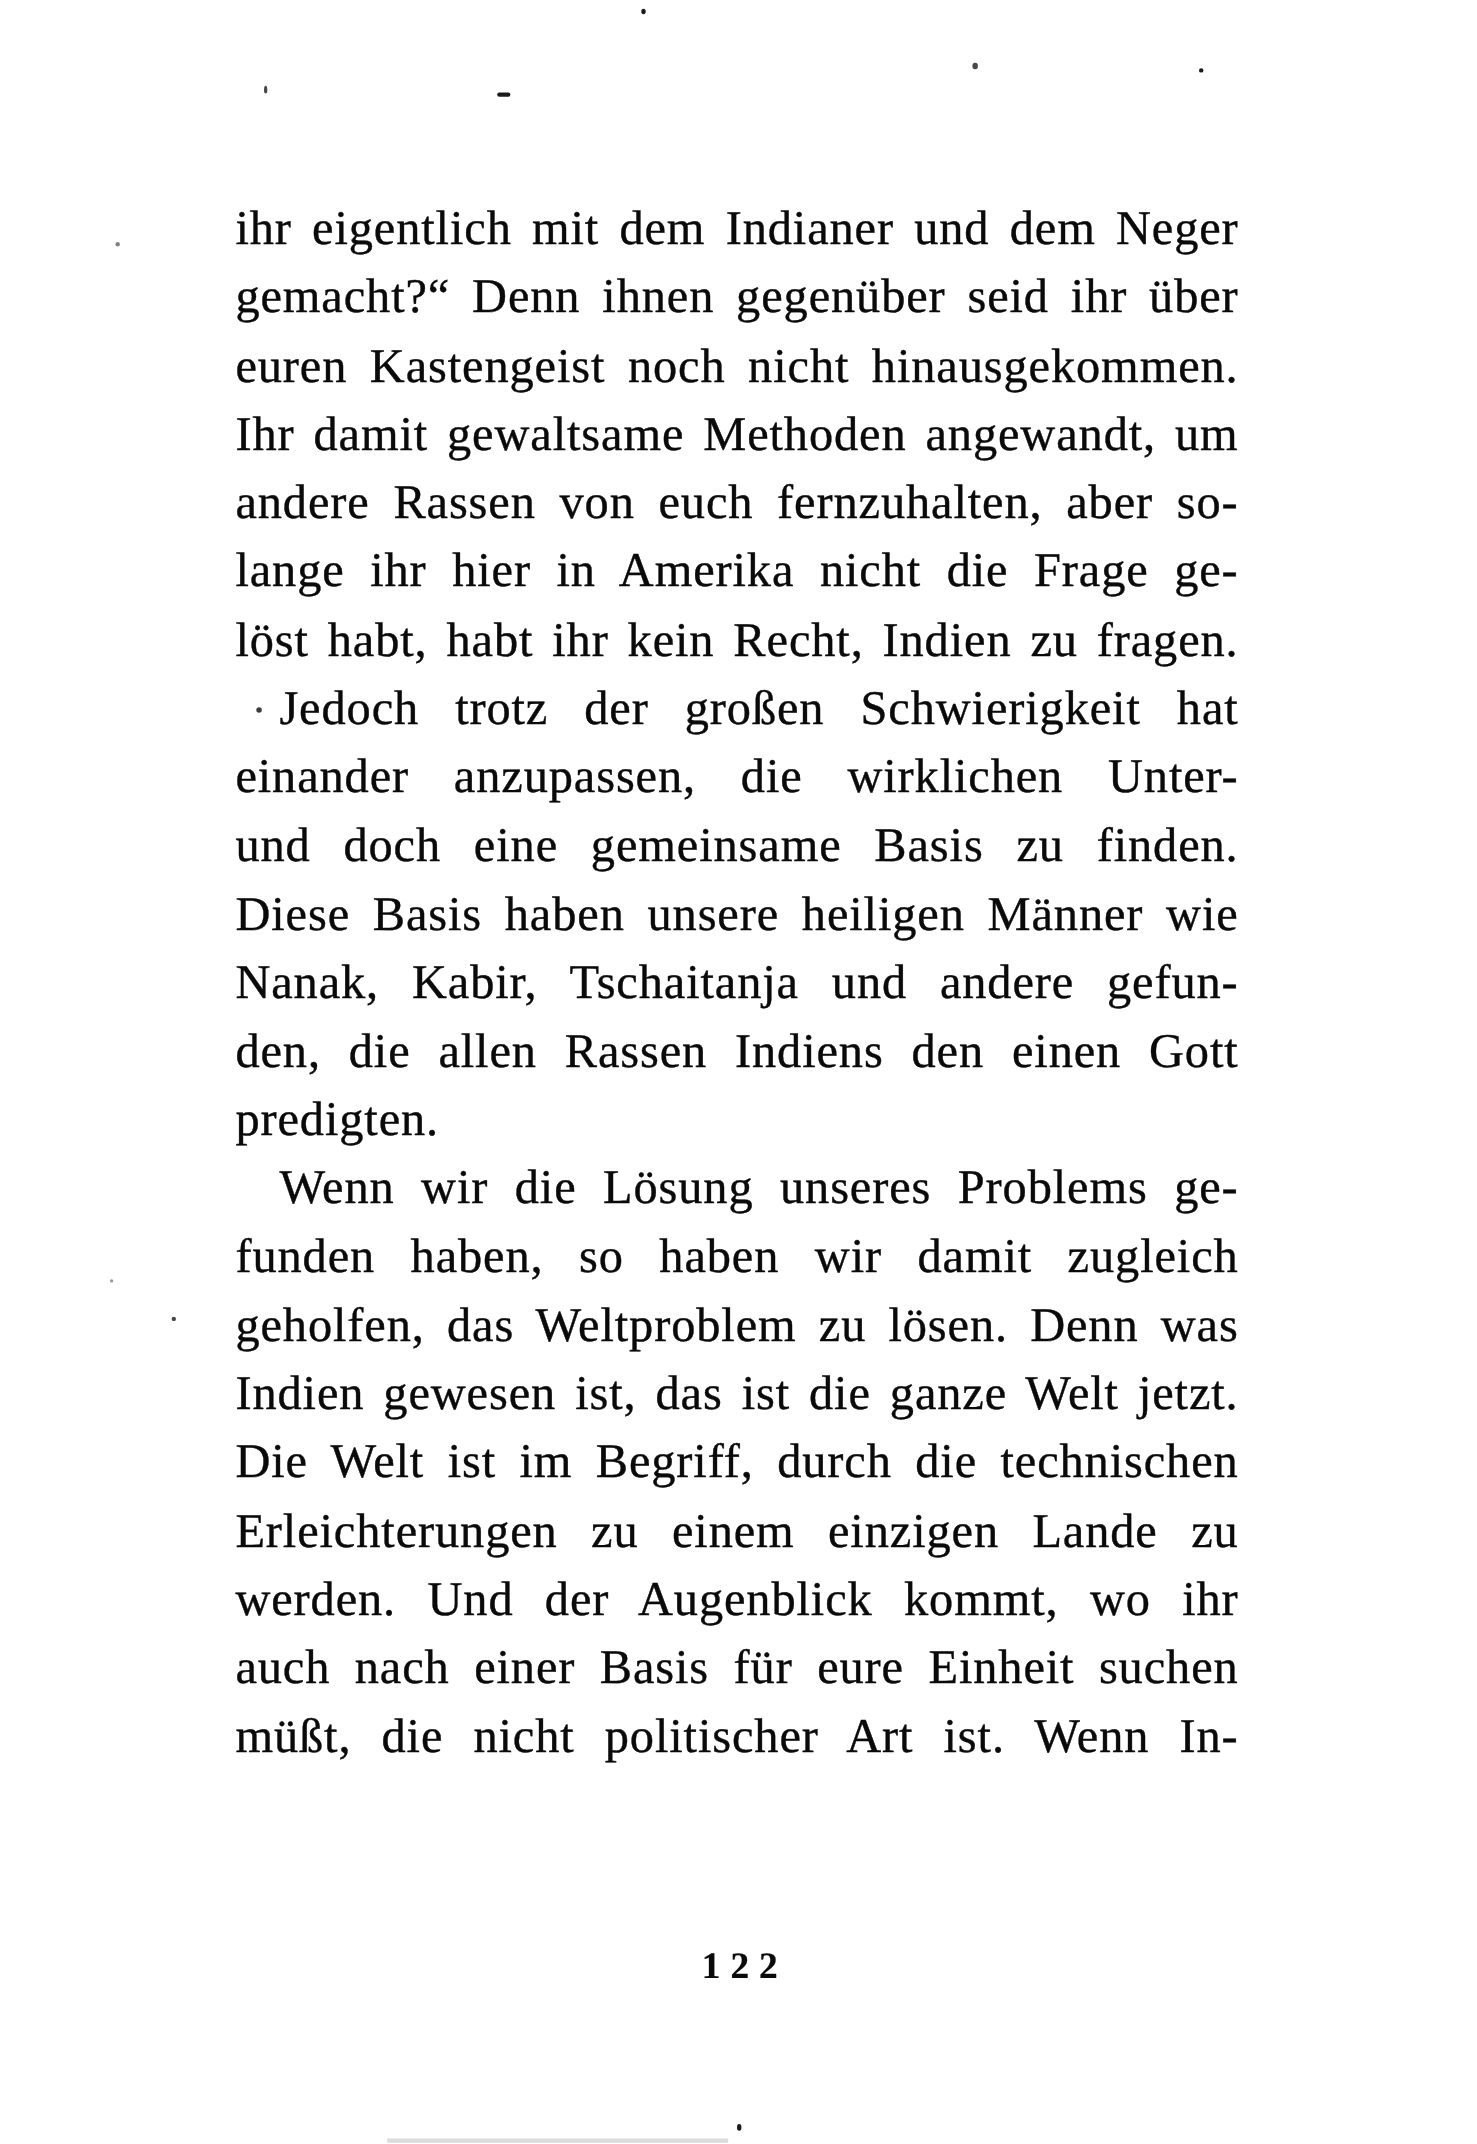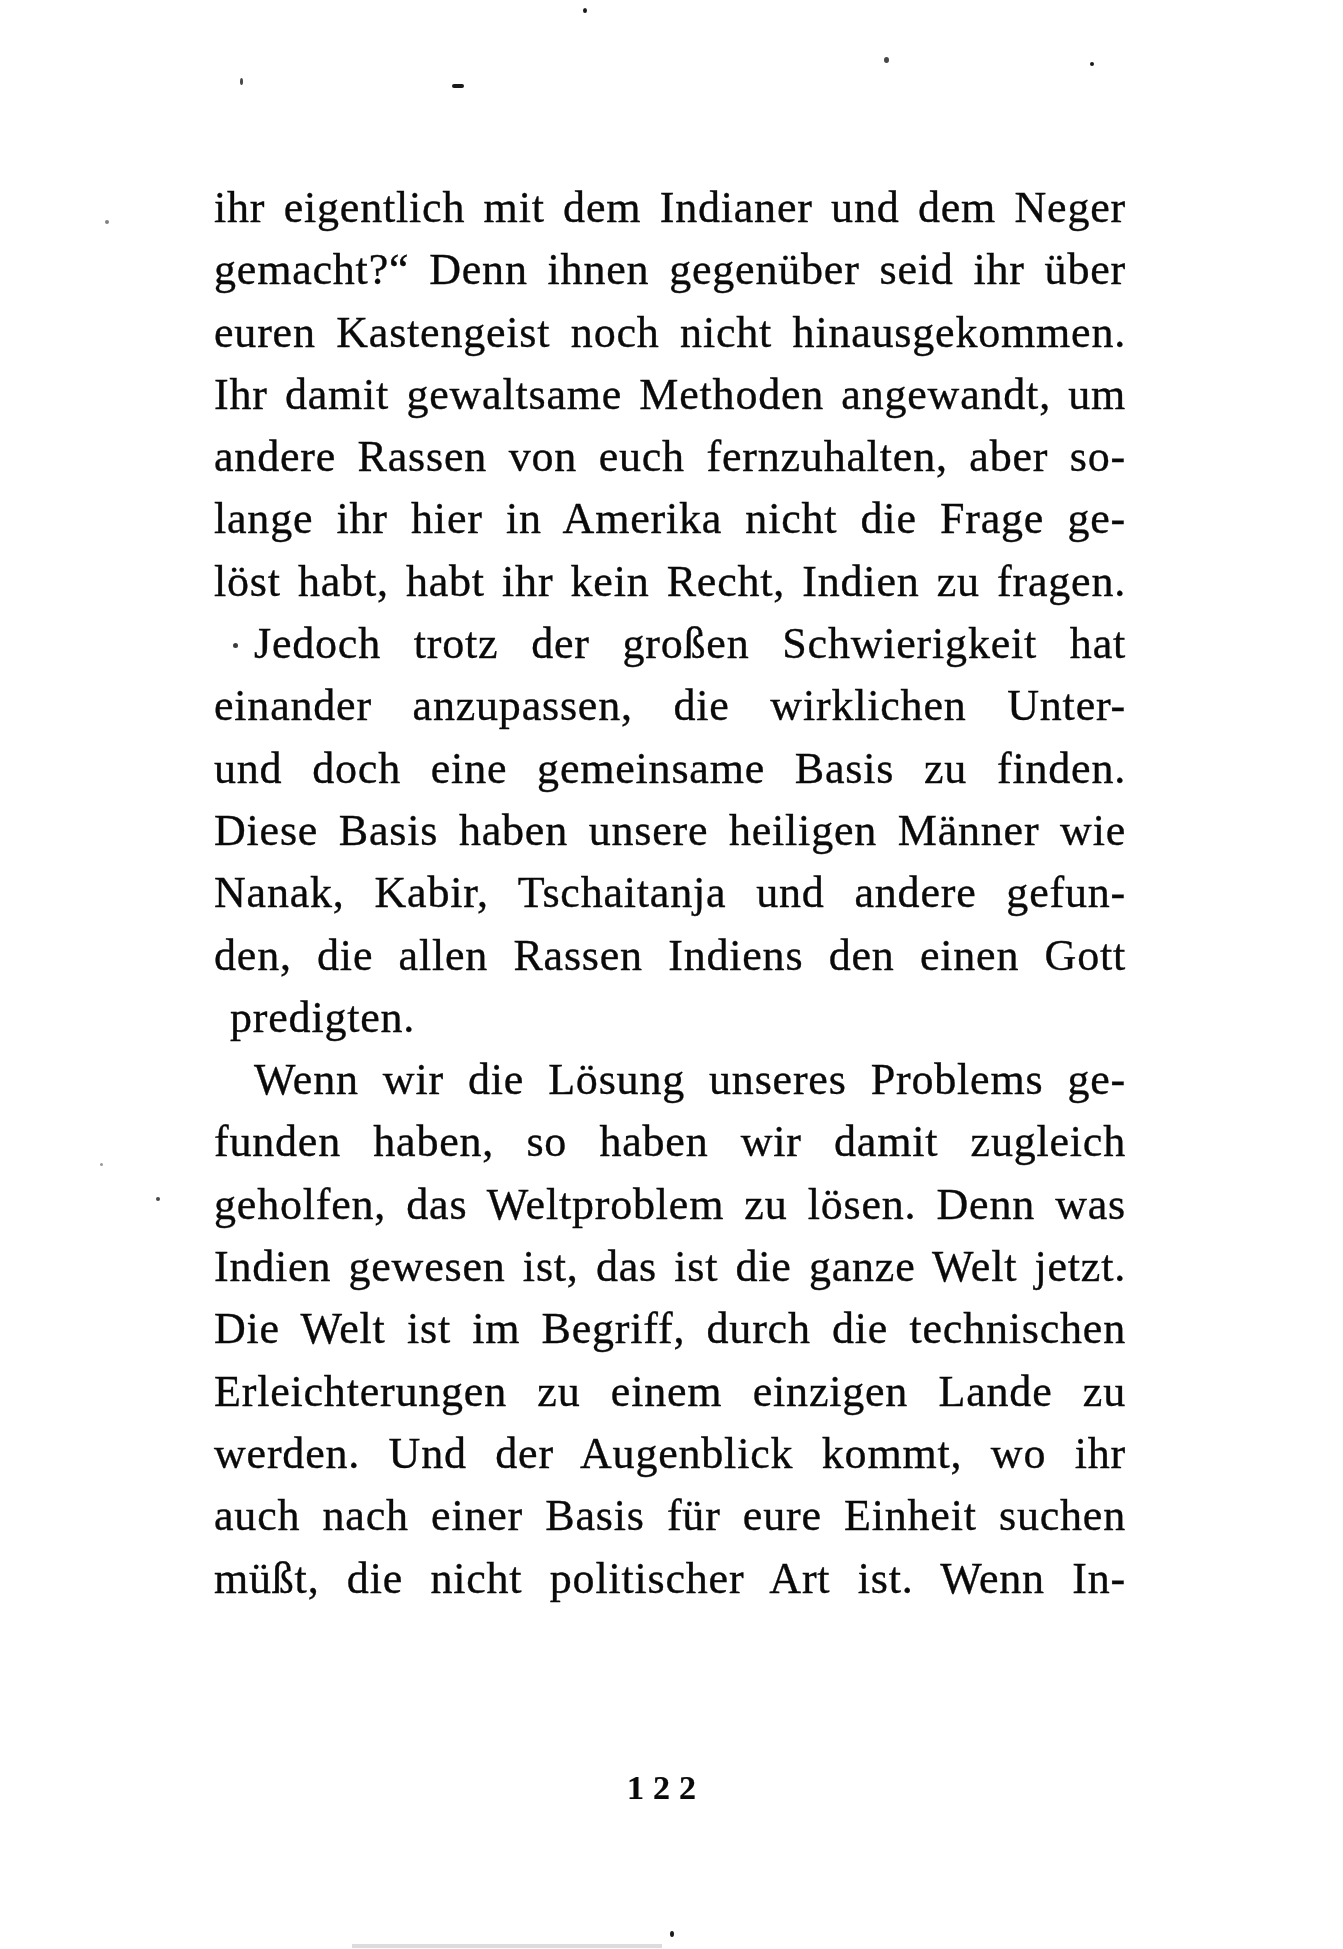--- a/index.html
+++ b/index.html
@@ -36,25 +36,24 @@
     -webkit-text-stroke: 0.35px currentColor;
     white-space: nowrap;
     overflow: visible;
   }
   .line.indent {
     text-indent: 40px;
   }
   .line.para-end {
     text-align: right;
     text-align-last: left;
-    margin-left: 16px;
   }
   .page-number {
     position: absolute;
-    left: 210px;
+    left: 221px;
     top: 1769px;
     width: 912px;
     text-align: center;
     font-size: 34px;
     letter-spacing: 9px;
     font-weight: bold;
     -webkit-text-stroke: 0.2px currentColor;
   }
   .speck {
     position: absolute;

